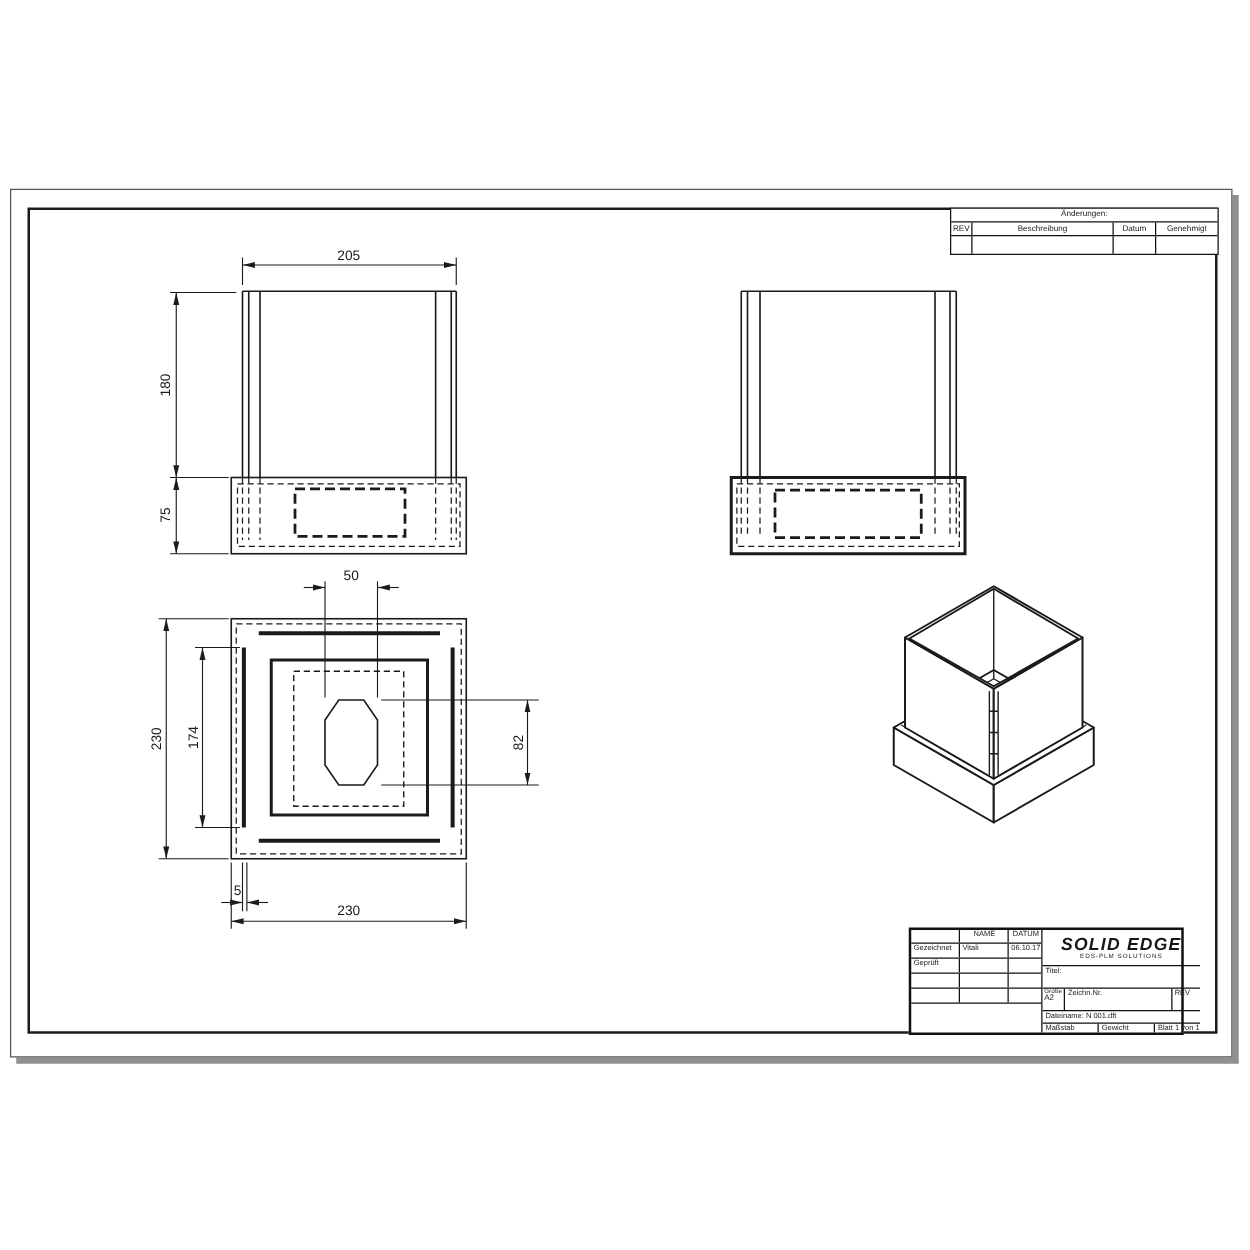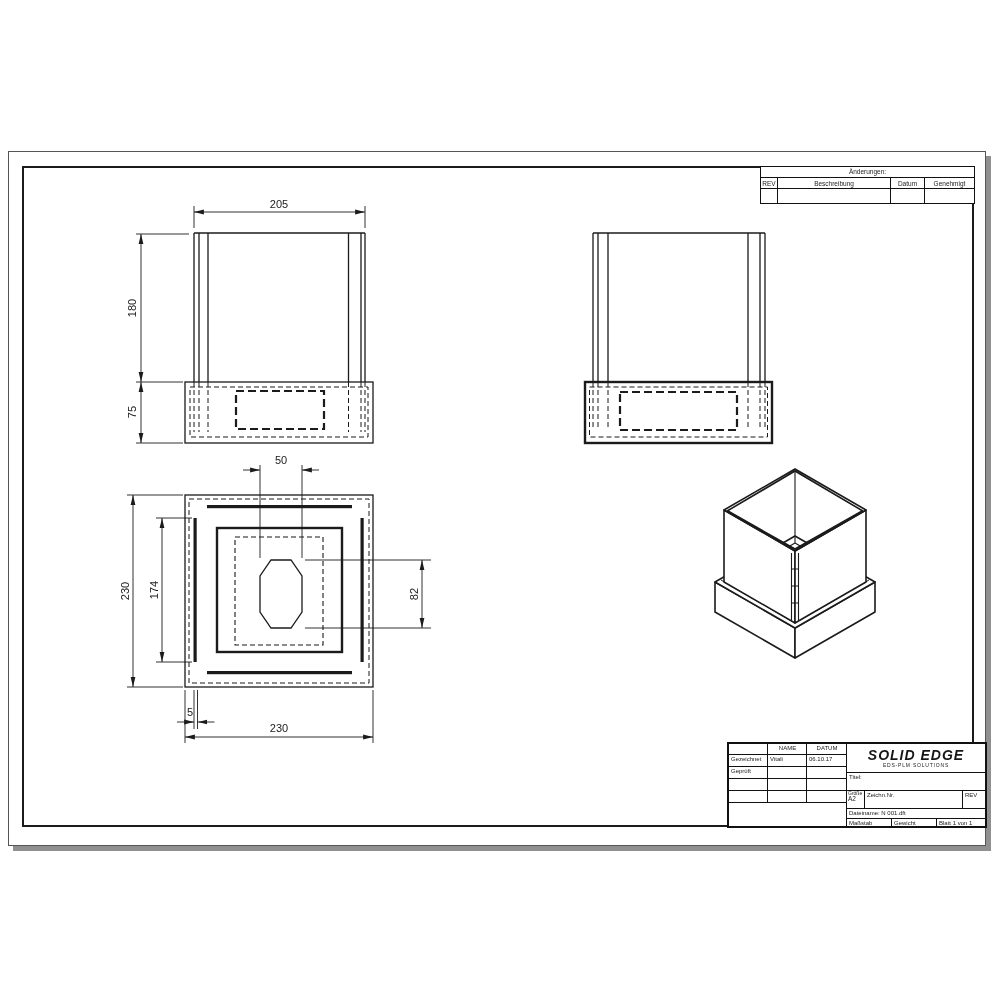--- a/index.html
+++ b/index.html
@@ -16,21 +16,21 @@
   .rev{position:absolute;left:760px;top:166px;width:215px;border:1px solid #111;
        box-sizing:border-box;font-size:6.5px;color:#222;background:#fff;}
   .rev-title{height:10px;line-height:10px;text-align:center;border-bottom:1px solid #111;}
   .rev-row{display:flex;}
   .rc{border-right:1px solid #111;box-sizing:border-box;overflow:hidden;text-align:center;}
   .rc0{width:17px;}.rc1{width:113px;}.rc2{width:34px;}.rc3{flex:1;border-right:none;}
   .rev-head .rc{height:11px;line-height:11px;border-bottom:1px solid #111;}
   .rev-blank .rc{height:14px;}
 
   
-  .tb{position:absolute;left:727px;top:742px;width:260px;height:86px;border:2px solid #111;
+  .tb{position:absolute;left:727px;top:742px;width:220px;height:86px;border:2px solid #111;
       box-sizing:border-box;display:flex;font-size:6px;color:#222;background:#fff;line-height:1;}
   .tb-left{width:118px;border-right:1px solid #111;box-sizing:border-box;display:flex;flex-direction:column;}
   .tb-lrow{display:flex;border-bottom:1px solid #111;}
   .tlc{box-sizing:border-box;border-right:1px solid #111;padding:1px 1px 0 2px;overflow:hidden;white-space:nowrap;}
   .tlc0{width:39px;}.tlc1{width:39px;}.tlc2{flex:1;border-right:none;}
   .tb-lrow{height:11px;}
   .tb-lrow.hdr{height:10px;}
   .hdr .tlc{text-align:center;}
   .tb-lbottom{flex:1;}
   .tb-right{flex:1;display:flex;flex-direction:column;}

